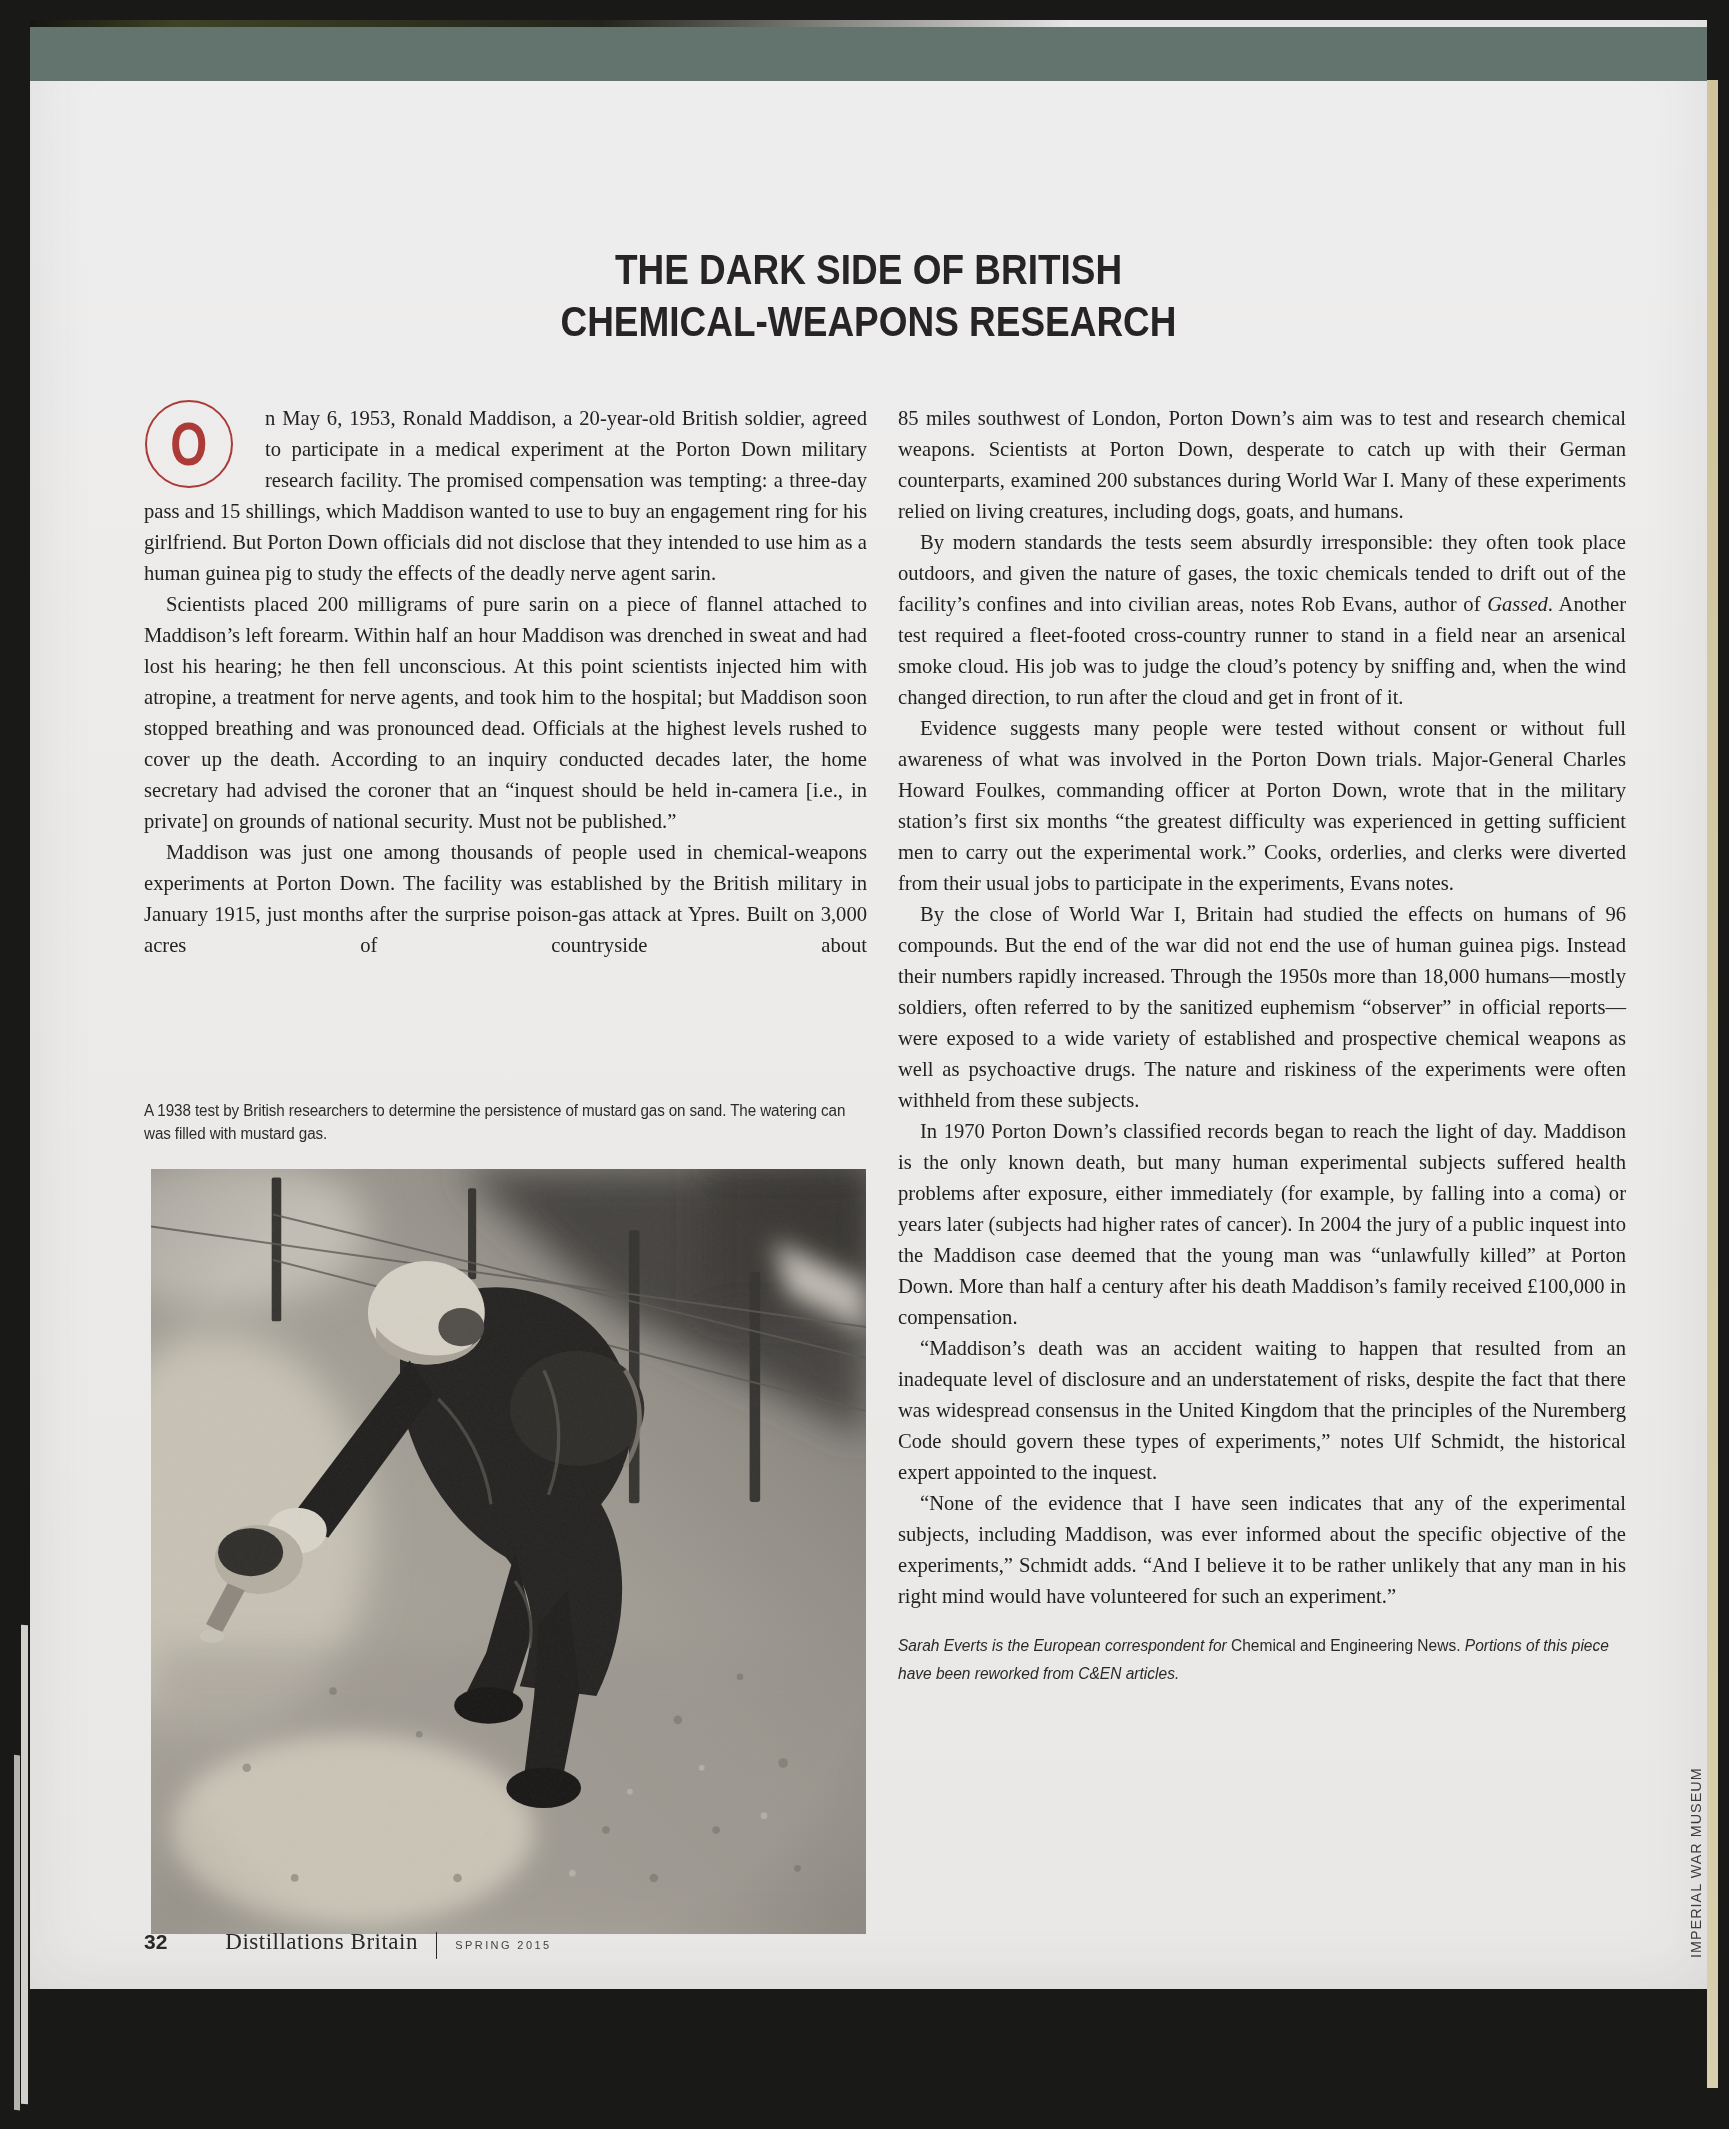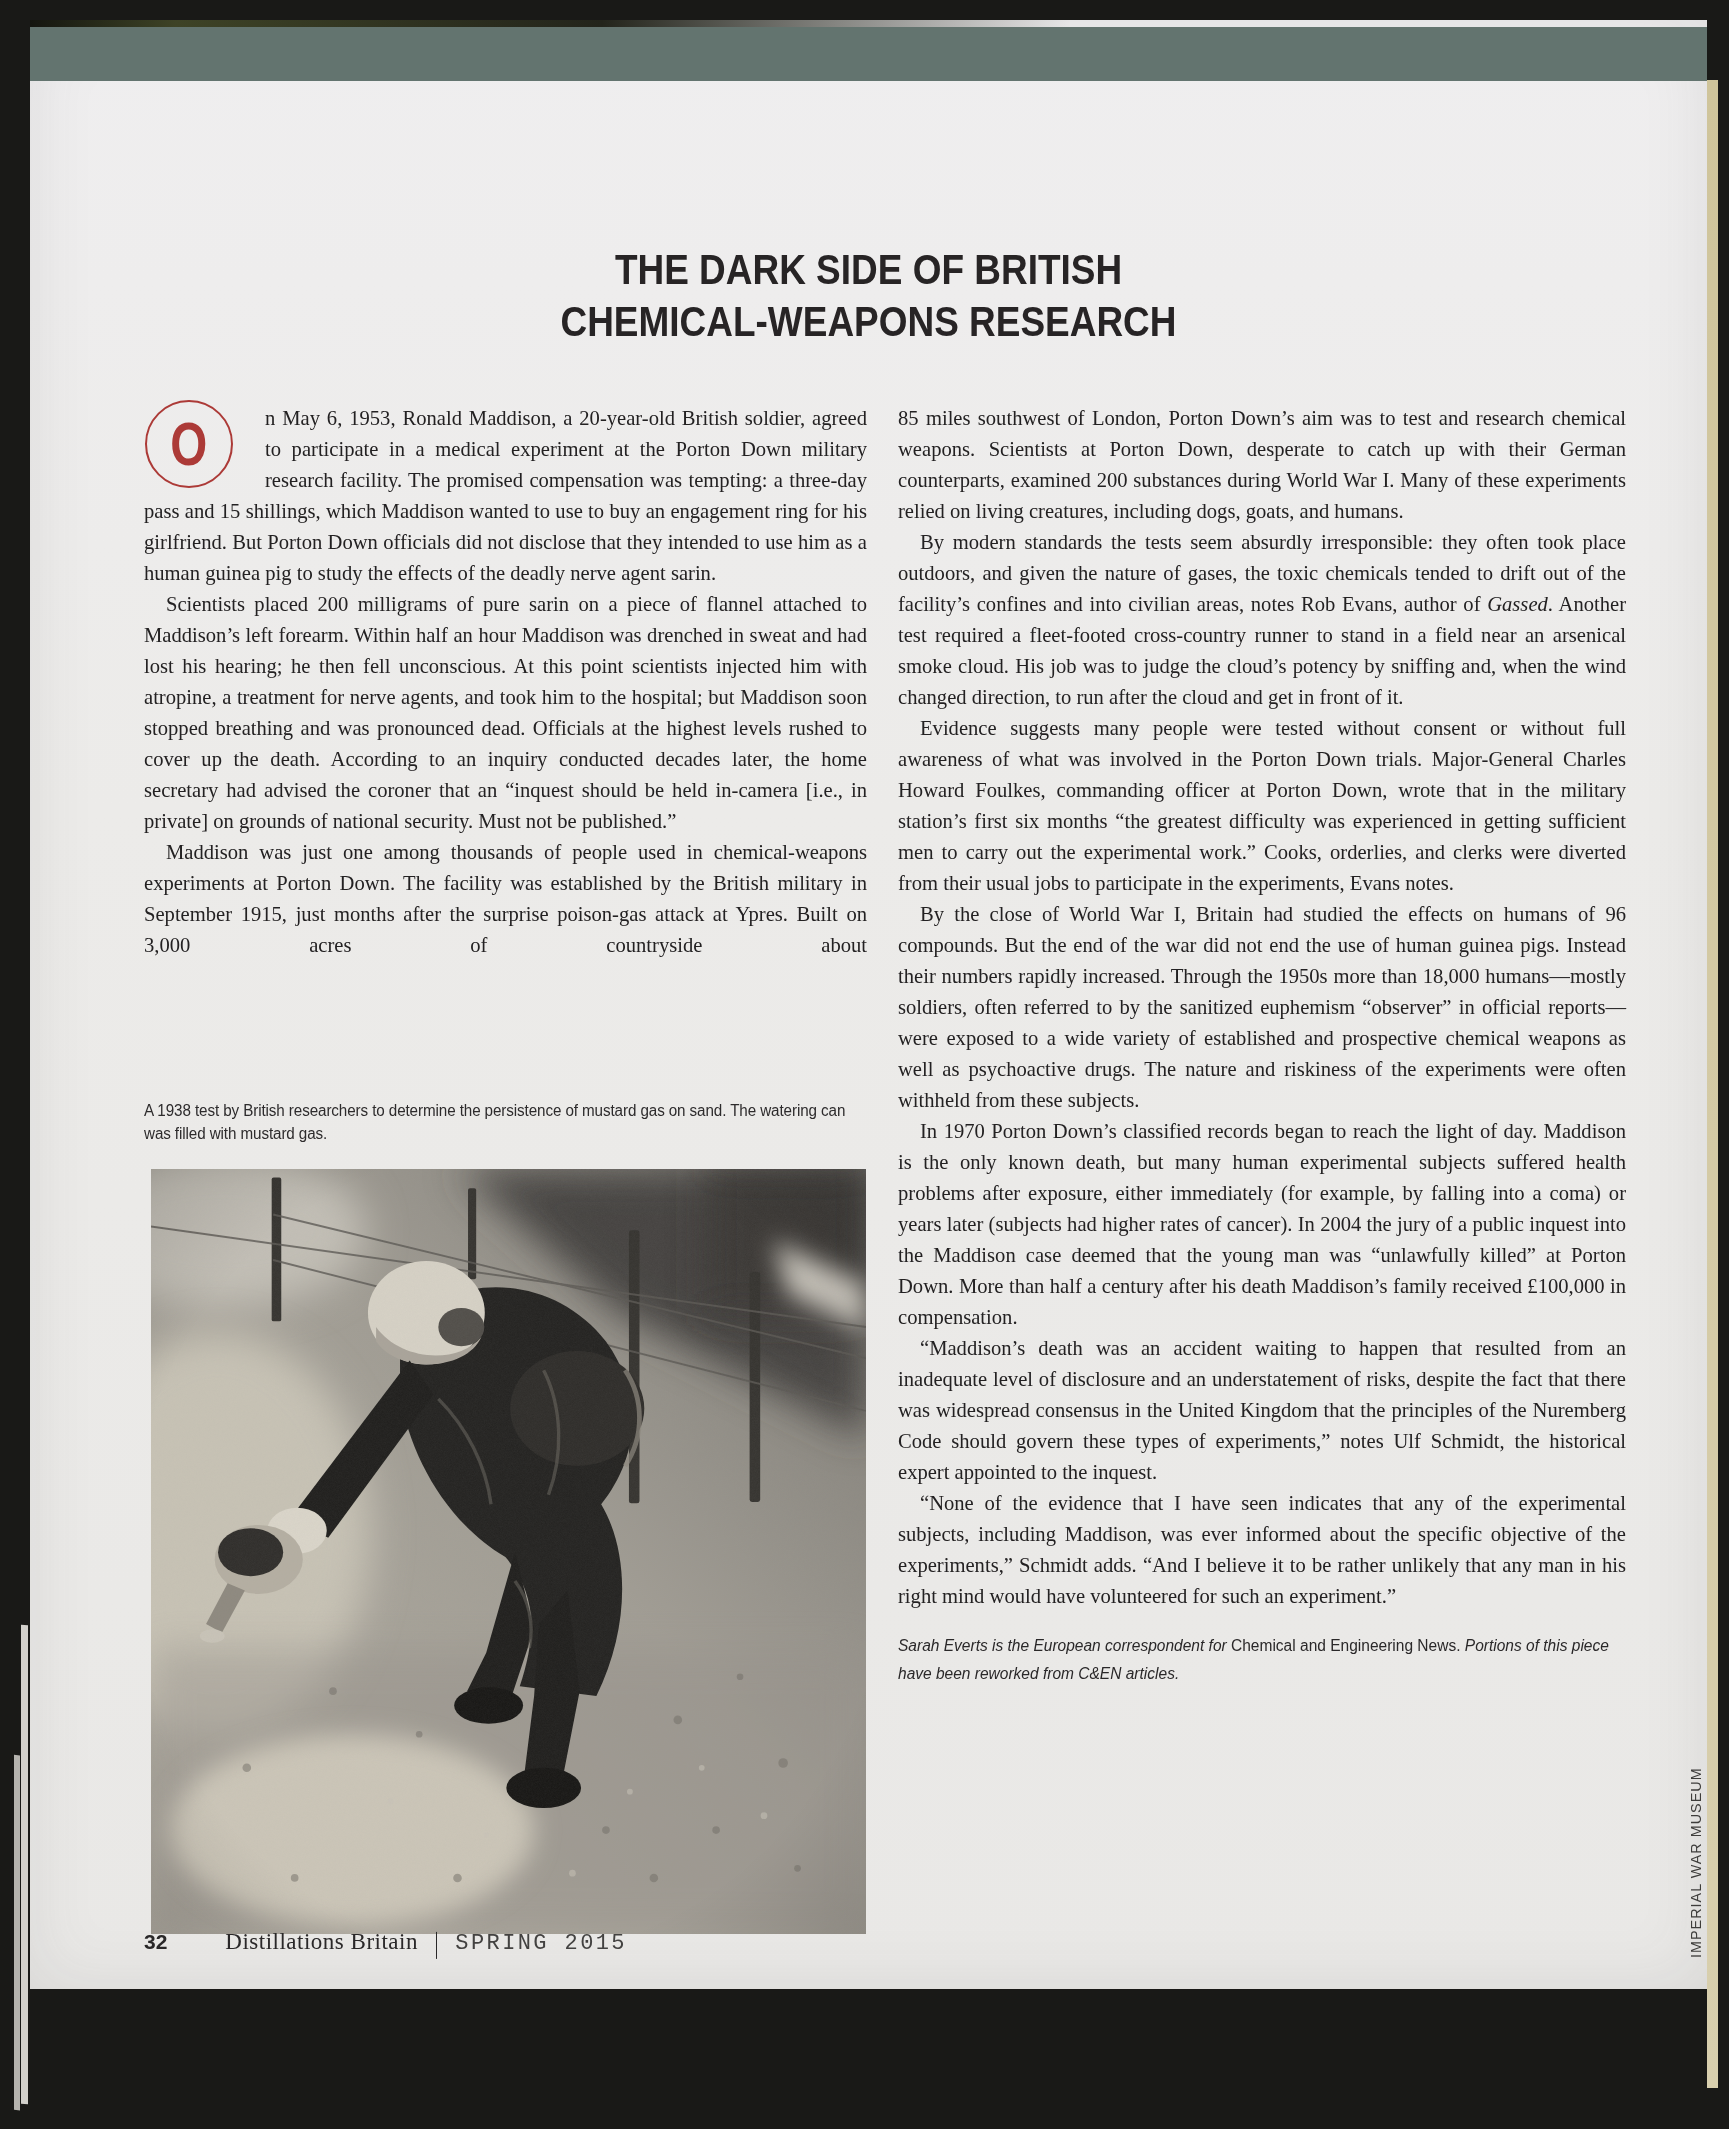--- a/index.html
+++ b/index.html
@@ -88,21 +88,21 @@
     font-size:14.4px;letter-spacing:1px;color:#3E3D3B;
     white-space:nowrap;
   }
   .footer{
     position:absolute;left:114px;top:1909px;
     display:flex;align-items:baseline;
   }
   .f-num{font-family:"Liberation Sans", sans-serif;font-weight:bold;font-size:21px;color:#2A2829;}
   .f-mag{font-family:"Liberation Serif", serif;font-size:23px;color:#2A2829;margin-left:58px;letter-spacing:0.5px;}
   .f-div{width:1.4px;height:27px;background:#2A2829;margin:0 18px;align-self:center;transform:translateY(2.9px);}
-  .f-issue{font-family:Liberation Mono, monospace;font-size:22px;letter-spacing:2.4px;color:#434241;}
+  .f-issue{font-family:Liberation Sans, sans-serif;font-size:11px;letter-spacing:2.4px;color:#434241;}
 </style>
 </head>
 <body>
 
 <div class="page">
   <div class="top-edge"></div>
   <div class="top-bar"></div>
 
   <h1 class="title">
     <span>THE DARK SIDE OF BRITISH</span><br>
@@ -113,21 +113,21 @@
     <div class="col-left">
       <p class="body-p">
         <span class="dc">
           <span class="dc-circle">
             <span class="dc-letter">O</span>
           </span>
         </span><span><span>n May 6, 1953, Ronald Maddison, a 20-year-old British soldier, agreed to participate in a medical experiment at the Porton Down military research facility. The promised compensation was tempting: a three-day pass and 15 shillings, which Maddison wanted to use to buy an engagement ring for his girlfriend. But Porton Down officials did not disclose that they intended to use him as a human guinea pig to study the effects of the deadly nerve agent sarin.</span></span>
       </p>
       <div>
           <p class="body-p ind"><span>Scientists placed 200 milligrams of pure sarin on a piece of flannel attached to Maddison’s left forearm. Within half an hour Maddison was drenched in sweat and had lost his hearing; he then fell unconscious. At this point scientists injected him with atropine, a treatment for nerve agents, and took him to the hospital; but Maddison soon stopped breathing and was pronounced dead. Officials at the highest levels rushed to cover up the death. According to an inquiry conducted decades later, the home secretary had advised the coroner that an “inquest should be held in-camera [i.e., in private] on grounds of national security. Must not be published.”</span></p>
-          <p class="body-p ind cont"><span>Maddison was just one among thousands of people used in chemical-weapons experiments at Porton Down. The facility was established by the British military in September 1915, just months after the surprise poison-gas attack at Ypres. Built on 3,000 acres of countryside about</span></p>
+          <p class="body-p ind cont"><span>Maddison was just one among thousands of people used in chemical-weapons experiments at Porton Down. The facility was established by the British military in January 1915, just months after the surprise poison-gas attack at Ypres. Built on 3,000 acres of countryside about</span></p>
         </div>
     </div>
 
     <div class="col-right">
       <div>
           <p class="body-p"><span>85 miles southwest of London, Porton Down’s aim was to test and research chemical weapons. Scientists at Porton Down, desperate to catch up with their German counterparts, examined 200 substances during World War I. Many of these experiments relied on living creatures, including dogs, goats, and humans.</span></p>
           <p class="body-p ind"><span>By modern standards the tests seem absurdly irresponsible: they often took place outdoors, and given the nature of gases, the toxic chemicals tended to drift out of the facility’s confines and into civilian areas, notes Rob Evans, author of </span><em>Gassed</em><span>. Another test required a fleet-footed cross-country runner to stand in a field near an arsenical smoke cloud. His job was to judge the cloud’s potency by sniffing and, when the wind changed direction, to run after the cloud and get in front of it.</span></p>
           <p class="body-p ind"><span>Evidence suggests many people were tested without consent or without full awareness of what was involved in the Porton Down trials. Major-General Charles Howard Foulkes, commanding officer at Porton Down, wrote that in the military station’s first six months “the greatest difficulty was experienced in getting sufficient men to carry out the experimental work.” Cooks, orderlies, and clerks were diverted from their usual jobs to participate in the experiments, Evans notes.</span></p>
           <p class="body-p ind"><span>By the close of World War I, Britain had studied the effects on humans of 96 compounds. But the end of the war did not end the use of human guinea pigs. Instead their numbers rapidly increased. Through the 1950s more than 18,000 humans—mostly soldiers, often referred to by the sanitized euphemism “observer” in official reports—were exposed to a wide variety of established and prospective chemical weapons as well as psychoactive drugs. The nature and riskiness of the experiments were often withheld from these subjects.</span></p>
           <p class="body-p ind"><span>In 1970 Porton Down’s classified records began to reach the light of day. Maddison is the only known death, but many human experimental subjects suffered health problems after exposure, either immediately (for example, by falling into a coma) or years later (subjects had higher rates of cancer). In 2004 the jury of a public inquest into the Maddison case deemed that the young man was “unlawfully killed” at Porton Down. More than half a century after his death Maddison’s family received £100,000 in compensation.</span></p>

